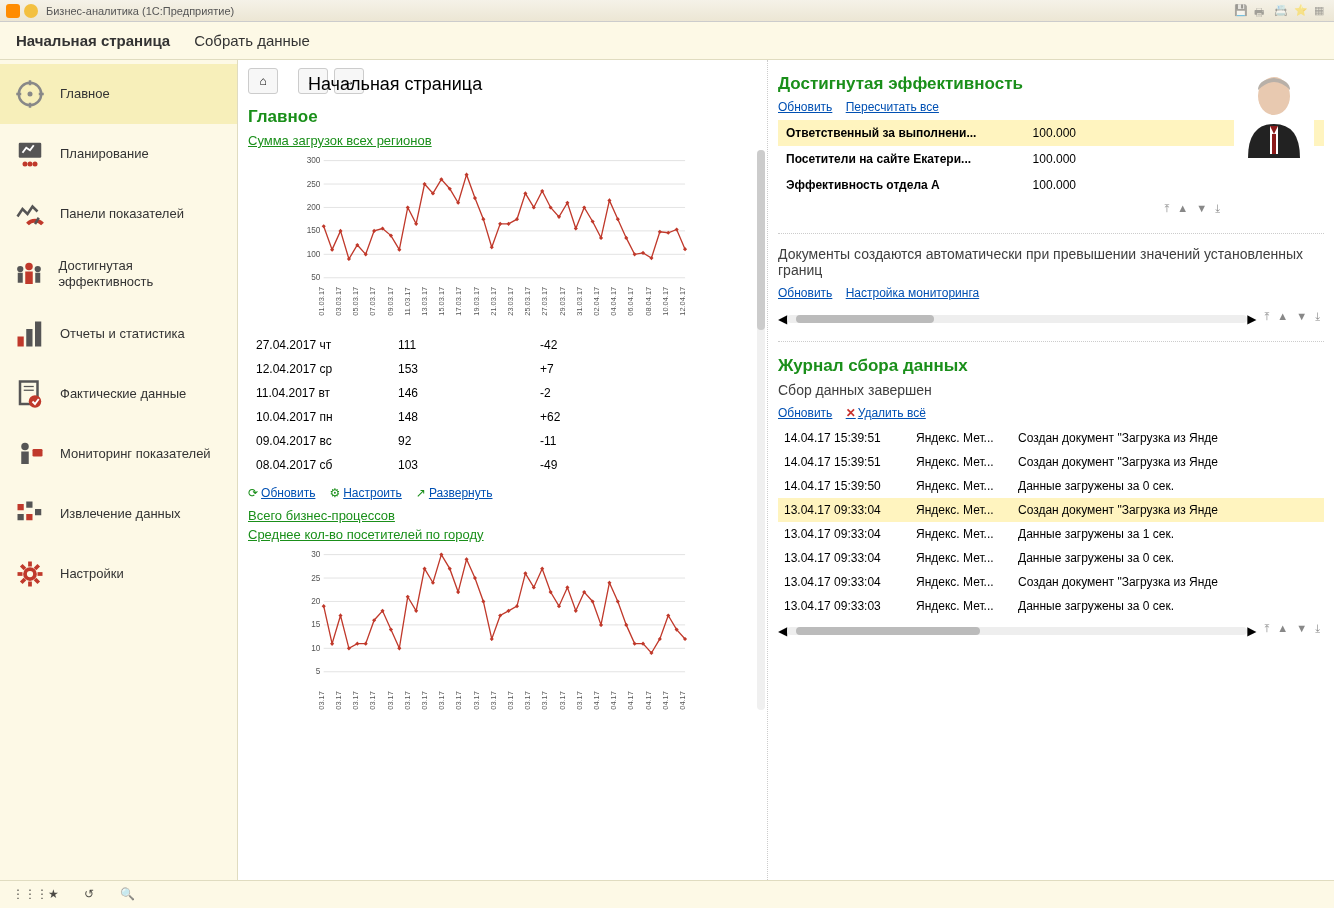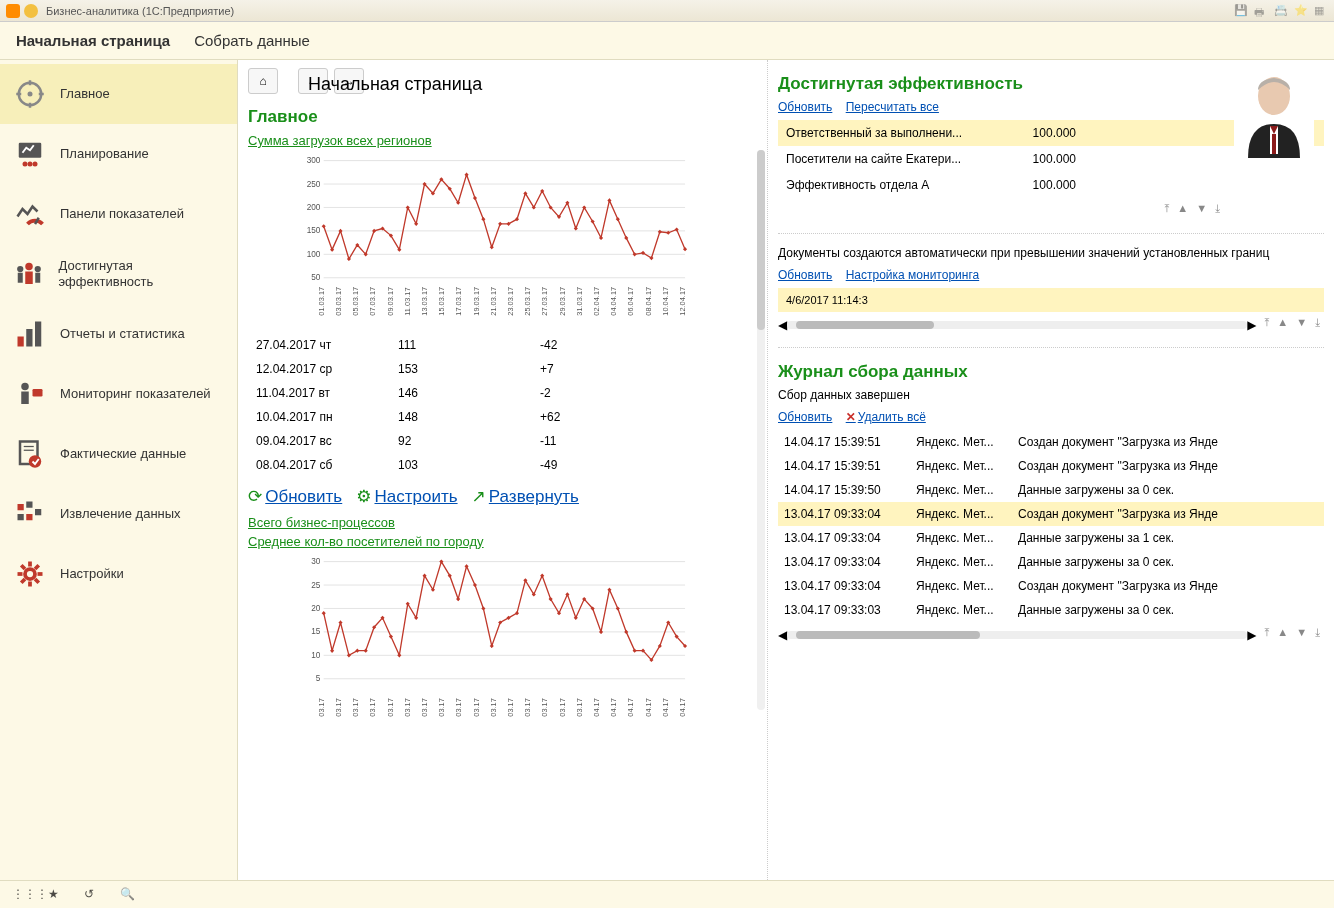--- a/index.html
+++ b/index.html
@@ -34,34 +34,34 @@
 
 h3.section { color: #1a8f1a; font-size: 17px; font-weight: bold; margin: 6px 0; }
 .link-h { color: #1a8f1a; text-decoration: underline; font-size: 13px; cursor: pointer; display: block; margin: 4px 0; }
 
 .chart-box { border: none; padding: 2px 4px; }
 svg.chart { width: 480px; height: 165px; }
 
 .data-tbl { width: 100%; font-size: 12px; margin-top: 8px; }
 .data-tbl td { padding: 4px 6px; }
 
-.tool-row { display: flex; gap: 14px; margin: 8px 0; font-size: 17px; }
+.tool-row { display: flex; gap: 14px; margin: 8px 0; font-size: 12px; }
 .tool-row span { cursor: pointer; }
 .tool-row .ico { color: #1a8f1a; margin-right: 3px; }
 .tool-row a { color: #0050b3; text-decoration: underline; }
 
 .panel { border-top: 1px dotted #ccc; padding: 8px 0 14px; }
 .panel-links { font-size: 12px; margin: 6px 0; }
 .panel-links a { color: #0050b3; text-decoration: underline; margin-right: 10px; cursor: pointer; }
-.panel-desc { color: #000000; font-size: 12px; margin: 4px 0 8px; }
+.panel-desc { color: #404040; font-size: 14px; margin: 4px 0 8px; }
 
 .eff-list { font-size: 12px; position: relative; }
 .eff-row { display: flex; padding: 6px 8px; }
 .eff-row.hl { background: #fff4bf; }
-.eff-row .n { width: 200px; }
+.eff-row .n { width: 200px; font-weight: bold; }
 .eff-row .v { width: 90px; text-align: right; }
 .avatar { position: absolute; right: 10px; top: 0; width: 80px; height: 100px; background: #fff; display: flex; align-items: center; justify-content: center; }
 .avatar svg { width: 76px; height: 96px; border-radius: 3px; }
 
 .log-tbl { font-size: 12px; }
 .log-row { display: flex; padding: 5px 6px; gap: 12px; white-space: nowrap; overflow: hidden; }
 .log-row.hl { background: #fff4bf; }
 .log-row .t { width: 120px; }
 .log-row .s { width: 90px; overflow: hidden; text-overflow: ellipsis; }
 .log-row .m { flex: 1; overflow: hidden; text-overflow: ellipsis; }
@@ -159,38 +159,38 @@
             <rect x="2" y="14" width="5" height="8" fill="#c0392b"></rect>
             <rect x="9" y="8" width="5" height="14" fill="#555"></rect>
             <rect x="16" y="2" width="5" height="20" fill="#555"></rect>
           </svg>
         </div>
       <span class="label">Отчеты и статистика</span>
     </div>
     <div class="side-item">
       <div class="icon">
           <svg viewBox="0 0 24 24">
-            <circle cx="8" cy="6" r="3" fill="#555"></circle>
-            <rect x="5" y="10" width="6" height="10" fill="#555"></rect>
-            <rect x="14" y="8" width="8" height="6" fill="#c0392b" rx="1"></rect>
-          </svg>
-        </div>
-      <span class="label">Мониторинг показателей</span>
-    </div>
-    <div class="side-item">
-      <div class="icon">
-          <svg viewBox="0 0 24 24">
             <rect x="4" y="2" width="14" height="18" fill="none" stroke="#555" stroke-width="2"></rect>
             <line x1="7" y1="6" x2="15" y2="6" stroke="#555"></line>
             <line x1="7" y1="9" x2="15" y2="9" stroke="#555"></line>
             <circle cx="16" cy="18" r="5" fill="#c0392b"></circle>
             <polyline points="14,18 16,20 19,16" fill="none" stroke="#fff" stroke-width="1.5"></polyline>
           </svg>
         </div>
       <span class="label">Фактические данные</span>
+    </div>
+    <div class="side-item">
+      <div class="icon">
+          <svg viewBox="0 0 24 24">
+            <circle cx="8" cy="6" r="3" fill="#555"></circle>
+            <rect x="5" y="10" width="6" height="10" fill="#555"></rect>
+            <rect x="14" y="8" width="8" height="6" fill="#c0392b" rx="1"></rect>
+          </svg>
+        </div>
+      <span class="label">Мониторинг показателей</span>
     </div>
     <div class="side-item">
       <div class="icon">
           <svg viewBox="0 0 24 24">
             <rect x="2" y="4" width="5" height="5" fill="#c0392b"></rect>
             <rect x="9" y="2" width="5" height="5" fill="#555"></rect>
             <rect x="2" y="12" width="5" height="5" fill="#555"></rect>
             <rect x="9" y="12" width="5" height="5" fill="#c0392b"></rect>
             <rect x="16" y="8" width="5" height="5" fill="#555"></rect>
           </svg>
@@ -486,23 +486,20 @@
           <span>⤓</span>
         </div>
       </div>
 
       <div class="panel">
         <div class="panel-desc">Документы создаются автоматически при превышении значений установленных границ</div>
         <div class="panel-links">
           <a>Обновить</a>
           <a>Настройка мониторинга</a>
         </div>
-        <div class="eff-row hl" style="font-size:11px; overflow:hidden;">
-          <span>4/6/2017 11:14:3</span>
-        </div>
         <div style="display:flex; align-items:center; gap:4px;">
           <div class="hscroll" style="flex:1">
               <span>◀</span>
               <div class="track">
                 <div class="thumb" style="left:2%; width:30%"></div>
               </div>
               <span>▶</span>
             </div>
           <div class="pager-icons">
             <span>⤒</span>

